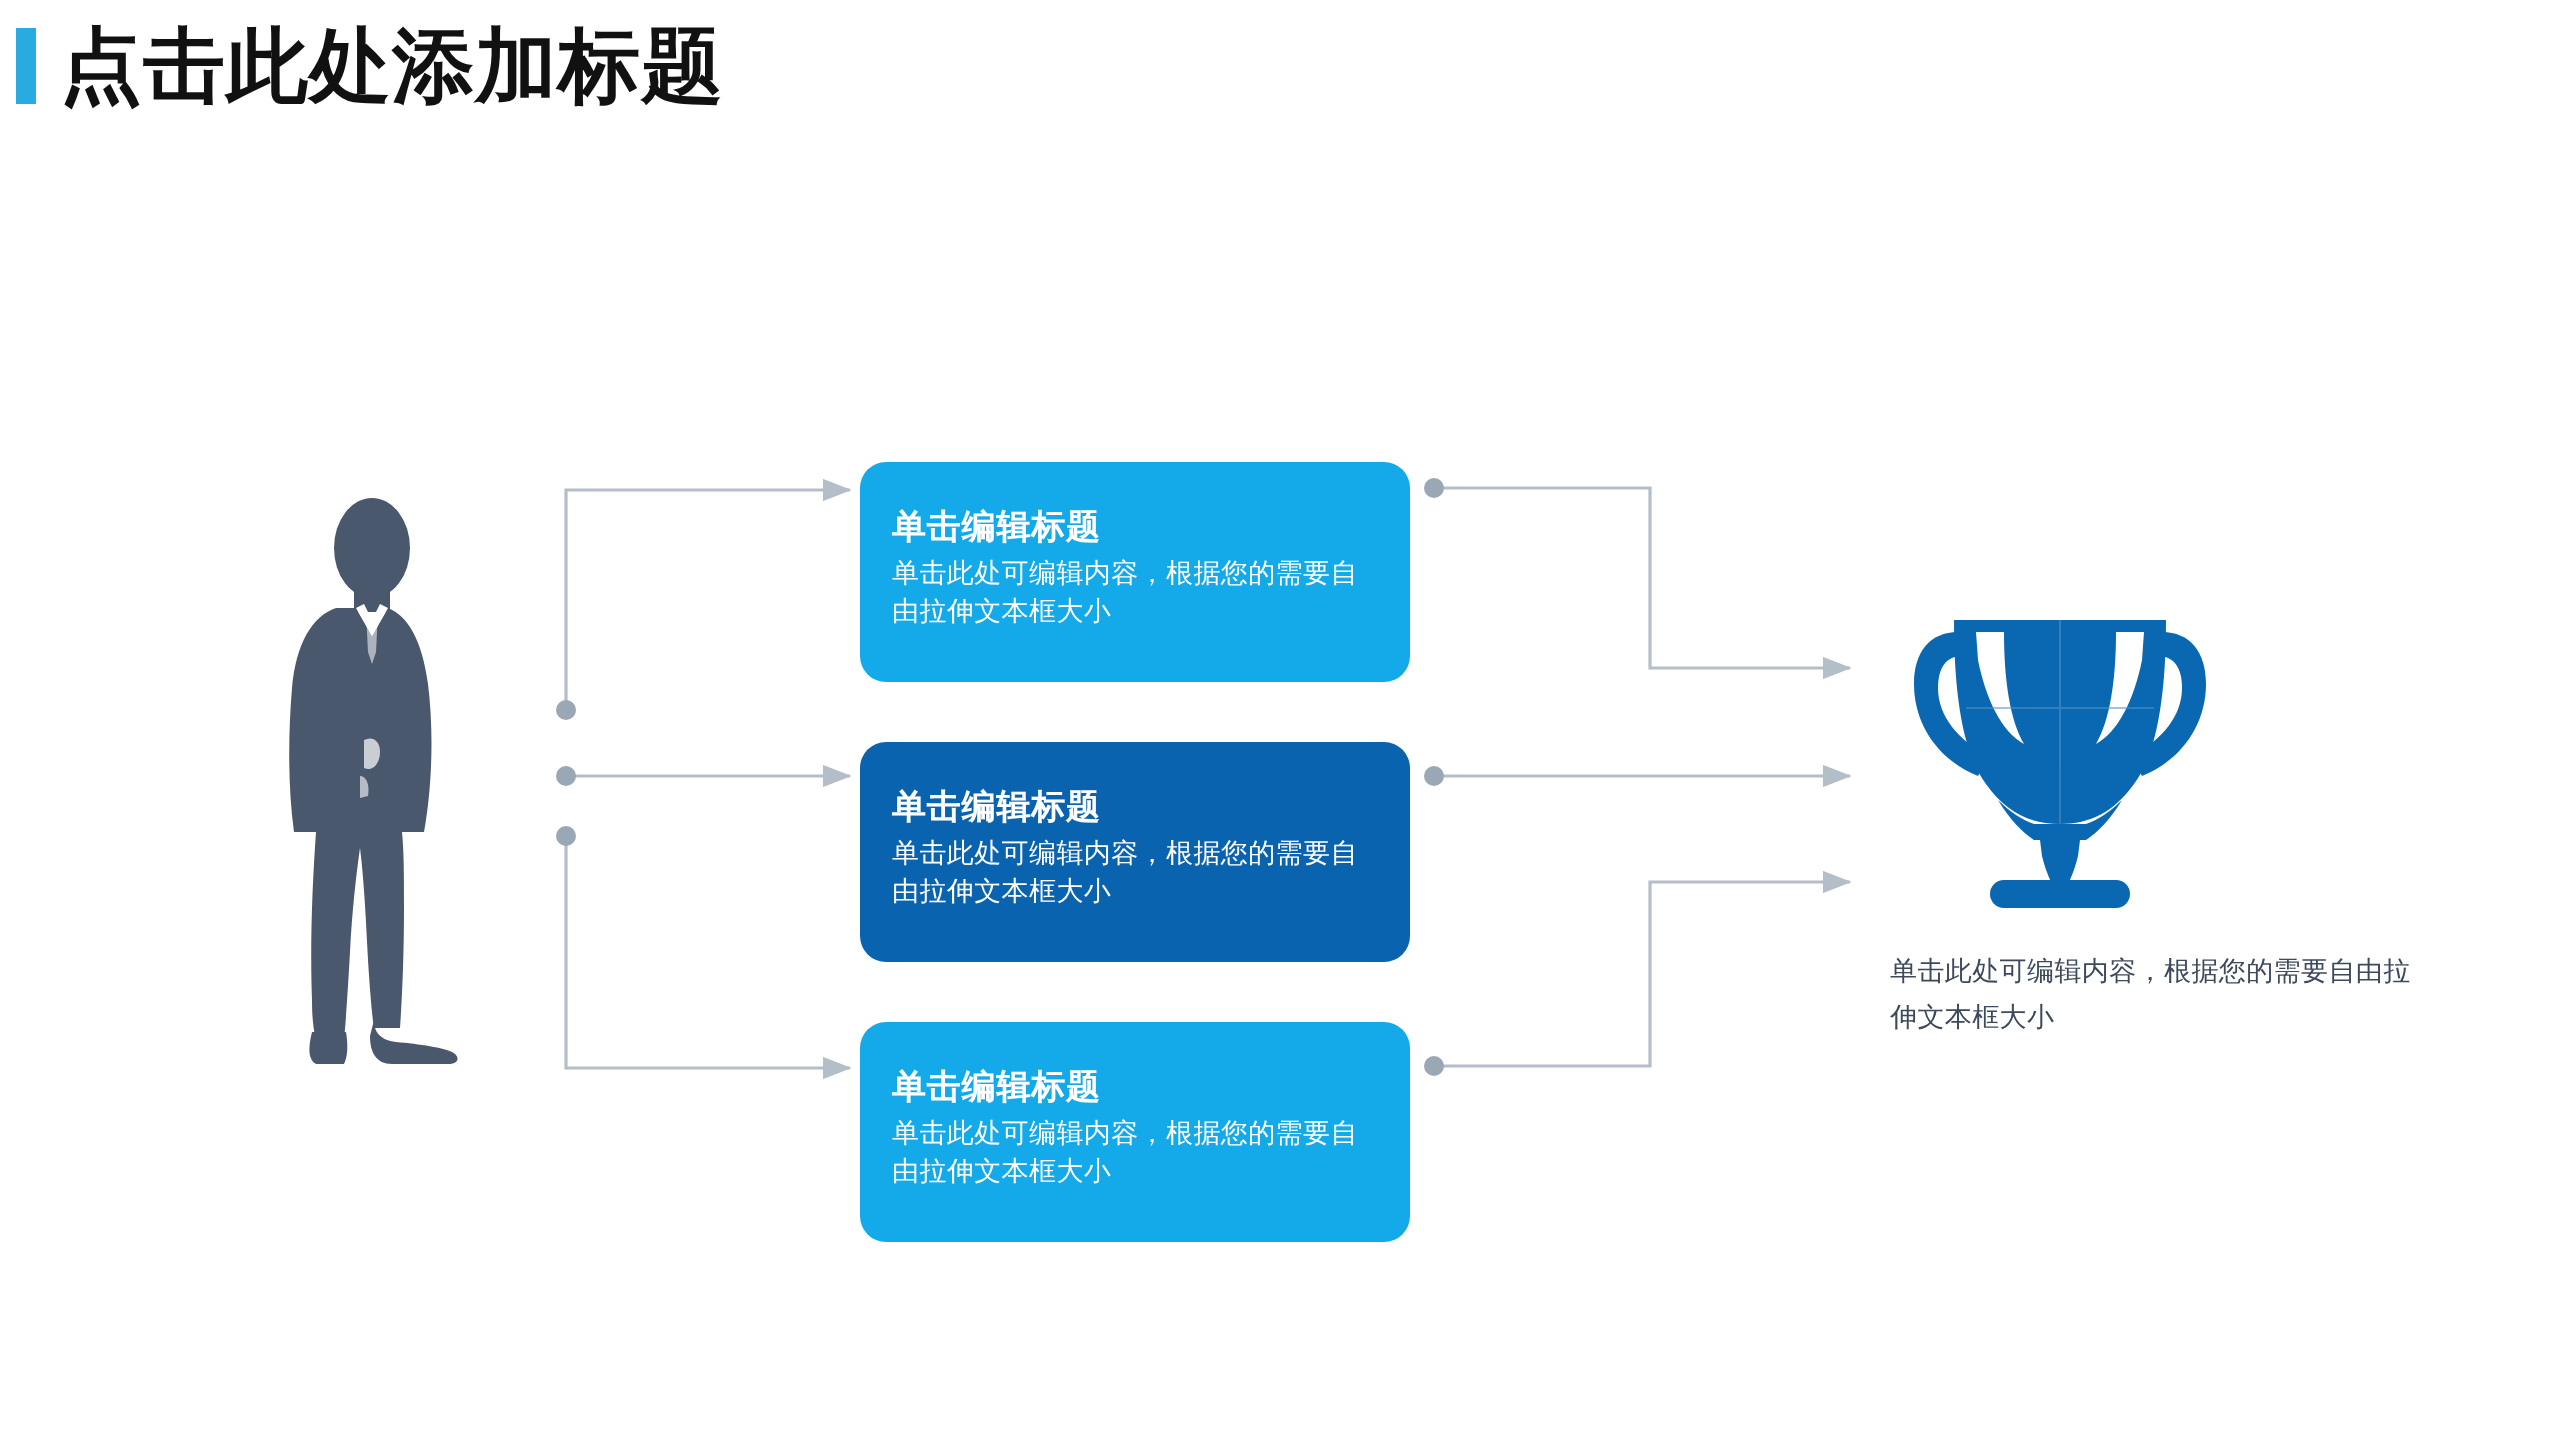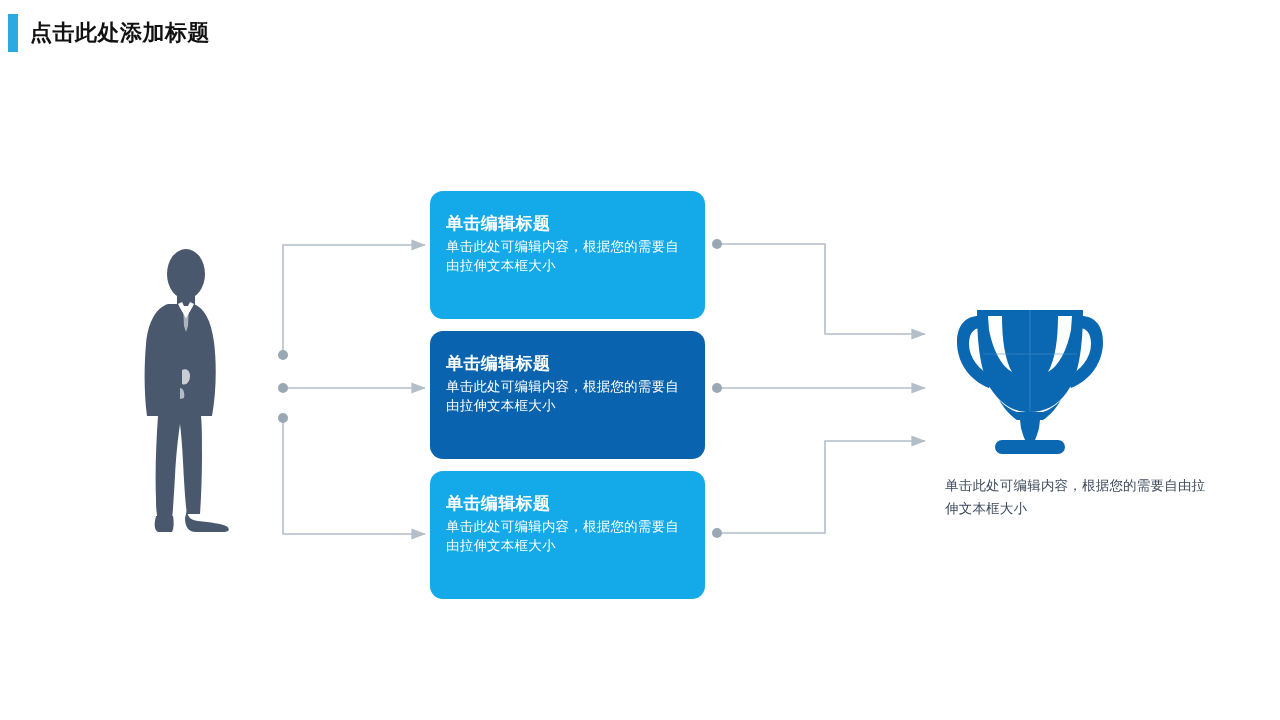--- a/index.html
+++ b/index.html
@@ -25,21 +25,21 @@
     left: 8px;
     top: 14px;
     width: 10px;
     height: 38px;
     background: #29abe2;
   }
   #page-title {
     position: absolute;
     left: 30px;
     top: 12px;
-    font-size: 22px;
+    font-size: 41px;
     font-weight: bold;
     color: #111111;
     letter-spacing: 0.5px;
     line-height: 42px;
     white-space: nowrap;
   }
 
   
   #person-figure {
     position: absolute;
@@ -57,24 +57,25 @@
     width: 1280px;
     height: 720px;
     pointer-events: none;
   }
 
   
   .card {
     position: absolute;
     left: 430px;
     width: 275px;
-    height: 128px;
+    height: 110px;
     border-radius: 13px;
     box-sizing: border-box;
     padding: 22px 18px 0 16px;
+    margin-top: 40px;
   }
   .card-1 { top: 191px; background: #14a9e8; }
   .card-2 { top: 331px; background: #0a63ae; }
   .card-3 { top: 471px; background: #14a9e8; }
 
   .card-title {
     font-size: 17px;
     font-weight: bold;
     color: #ffffff;
     line-height: 22px;

